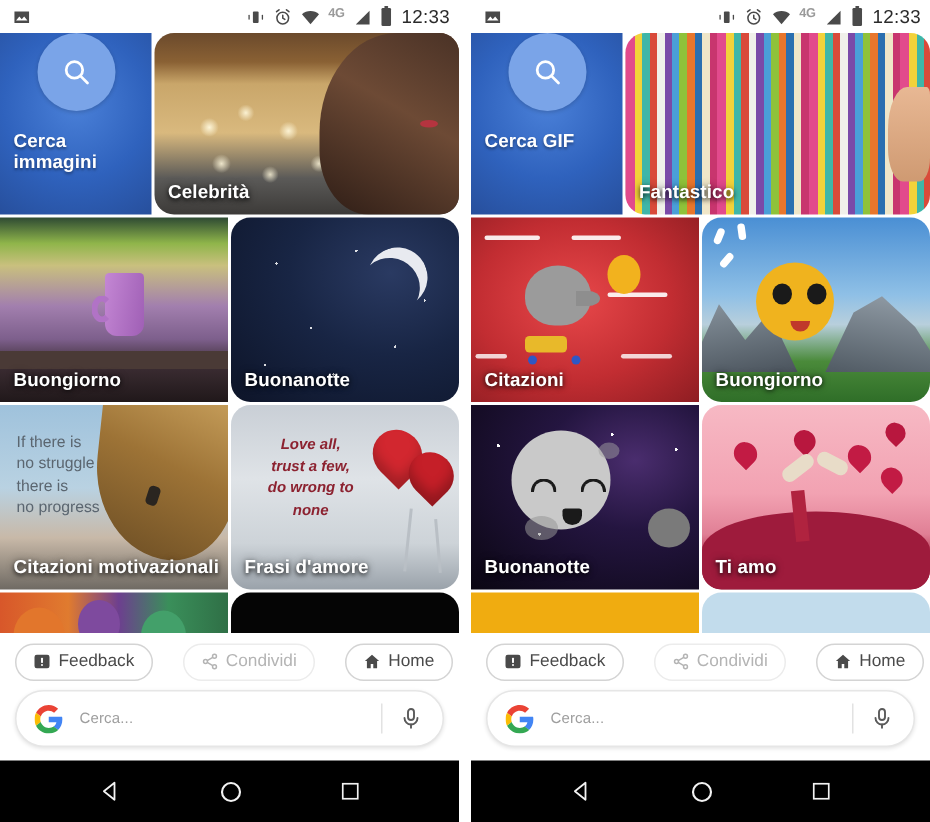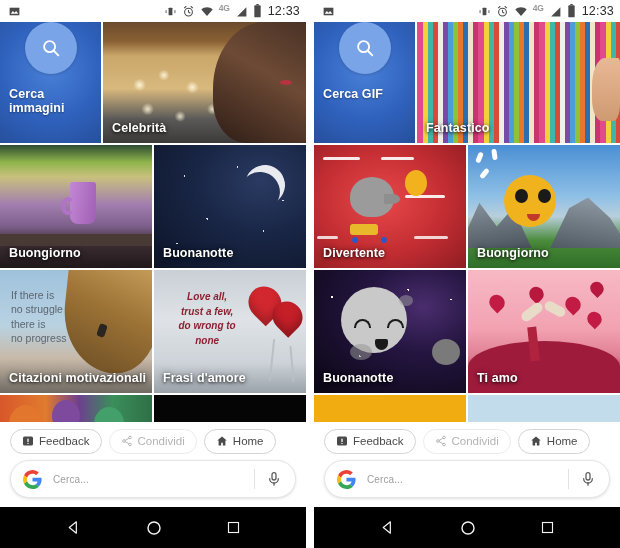--- a/index.html
+++ b/index.html
@@ -34,21 +34,21 @@
   .grid{
     flex:1 1 auto; position:relative; overflow:hidden;
     background:#ffffff;
   }
   .row{ display:flex; width:100%; height:123px; margin-bottom:2px; }
   .row.first{ height:121px; }
   .tile{
     position:relative; overflow:hidden; background:#202020;
     flex:1 1 0; margin-right:2px;
   }
-  .tile:last-child{ margin-right:0; }
+  .tile:last-child{ margin-right:0;border-radius:13px; }
   .tile .label{
     position:absolute; left:9px; bottom:8px; z-index:6;
     color:#ffffff; font-size:12.5px; font-weight:700;
     letter-spacing:.1px;
     text-shadow:0 1px 3px rgba(0,0,0,.75), 0 0 6px rgba(0,0,0,.45);
   }
 
   
   .tile.search{
     flex:0 0 101px;
@@ -75,21 +75,21 @@
   .quote.motiv{ left:11px; top:18px; color:#5b6670; font-weight:400; }
   .quote.love{
     left:12px; right:38%; top:20px; text-align:center;
     color:#8c2230; font-style:italic; font-weight:700; font-size:10px;
     line-height:1.45;
   }
 
   
   .chipbar{
     flex:0 0 38px; background:#ffffff;
-    display:flex; align-items:center; gap:7px; padding:0 10px;
+    display:flex; align-items:center; gap:20px; padding:0 10px;
   }
   .chip{
     display:flex; align-items:center; gap:5px;
     height:25px; padding:0 11px; border-radius:14px;
     border:1px solid #d4d4d4; background:#fff;
     font-size:11.5px; color:#4a4a4a; white-space:nowrap;
   }
   .chip.muted{ color:#b4b4b4; border-color:#ececec; }
 
   
@@ -416,21 +416,21 @@
           <div style="position:absolute;left:60%;top:41%;width:26%;height:3px;background:rgba(255,255,255,.9);border-radius:2px"></div>
           <div style="position:absolute;left:2%;top:74%;width:14%;height:3px;background:rgba(255,255,255,.8);border-radius:2px"></div>
           <div style="position:absolute;left:66%;top:74%;width:22%;height:3px;background:rgba(255,255,255,.8);border-radius:2px"></div>
           <div style="position:absolute;left:24%;top:26%;width:44px;height:40px;border-radius:50% 50% 45% 45%;
                background:#9b9b9b"></div>
           <div style="position:absolute;left:46%;top:40%;width:16px;height:10px;border-radius:0 50% 50% 0;background:#8e8e8e"></div>
           <div style="position:absolute;left:60%;top:20%;width:22px;height:26px;border-radius:50%;background:#f2b21e"></div>
           <div style="position:absolute;left:24%;top:64%;width:28px;height:11px;border-radius:3px;background:#e8b92a"></div>
           <div style="position:absolute;left:25%;top:75%;width:6px;height:6px;border-radius:50%;background:#2f57c4"></div>
           <div style="position:absolute;left:44%;top:75%;width:6px;height:6px;border-radius:50%;background:#2f57c4"></div>
-          <div class="label">Divertente</div>
+          <div class="label">Citazioni</div>
         </div>
         <div class="tile" style="background:linear-gradient(180deg,#4a8fd4 0%,#8fc0e6 42%,#b8cfdc 58%,#4a8a3a 78%,#2f6e28 100%)">
           <div style="position:absolute;left:-6%;top:42%;width:48%;height:42%;
                background:linear-gradient(170deg,#8e9aa4,#4a535c);clip-path:polygon(0 100%,28% 12%,52% 58%,74% 22%,100% 100%)"></div>
           <div style="position:absolute;right:-6%;top:40%;width:52%;height:44%;
                background:linear-gradient(190deg,#99a4ae,#505a63);clip-path:polygon(0 100%,24% 26%,48% 6%,76% 44%,100% 100%)"></div>
           <div style="position:absolute;left:24%;top:24%;width:52px;height:52px;border-radius:50%;background:#f0b31e;z-index:3"></div>
           <div style="position:absolute;left:31%;top:36%;width:13px;height:14px;border-radius:50%;background:#1a1a1a;z-index:4"></div>
           <div style="position:absolute;left:46%;top:36%;width:13px;height:14px;border-radius:50%;background:#1a1a1a;z-index:4"></div>
           <div style="position:absolute;left:39%;top:56%;width:13px;height:7px;border-radius:0 0 9px 9px;background:#c0392b;z-index:4"></div>

